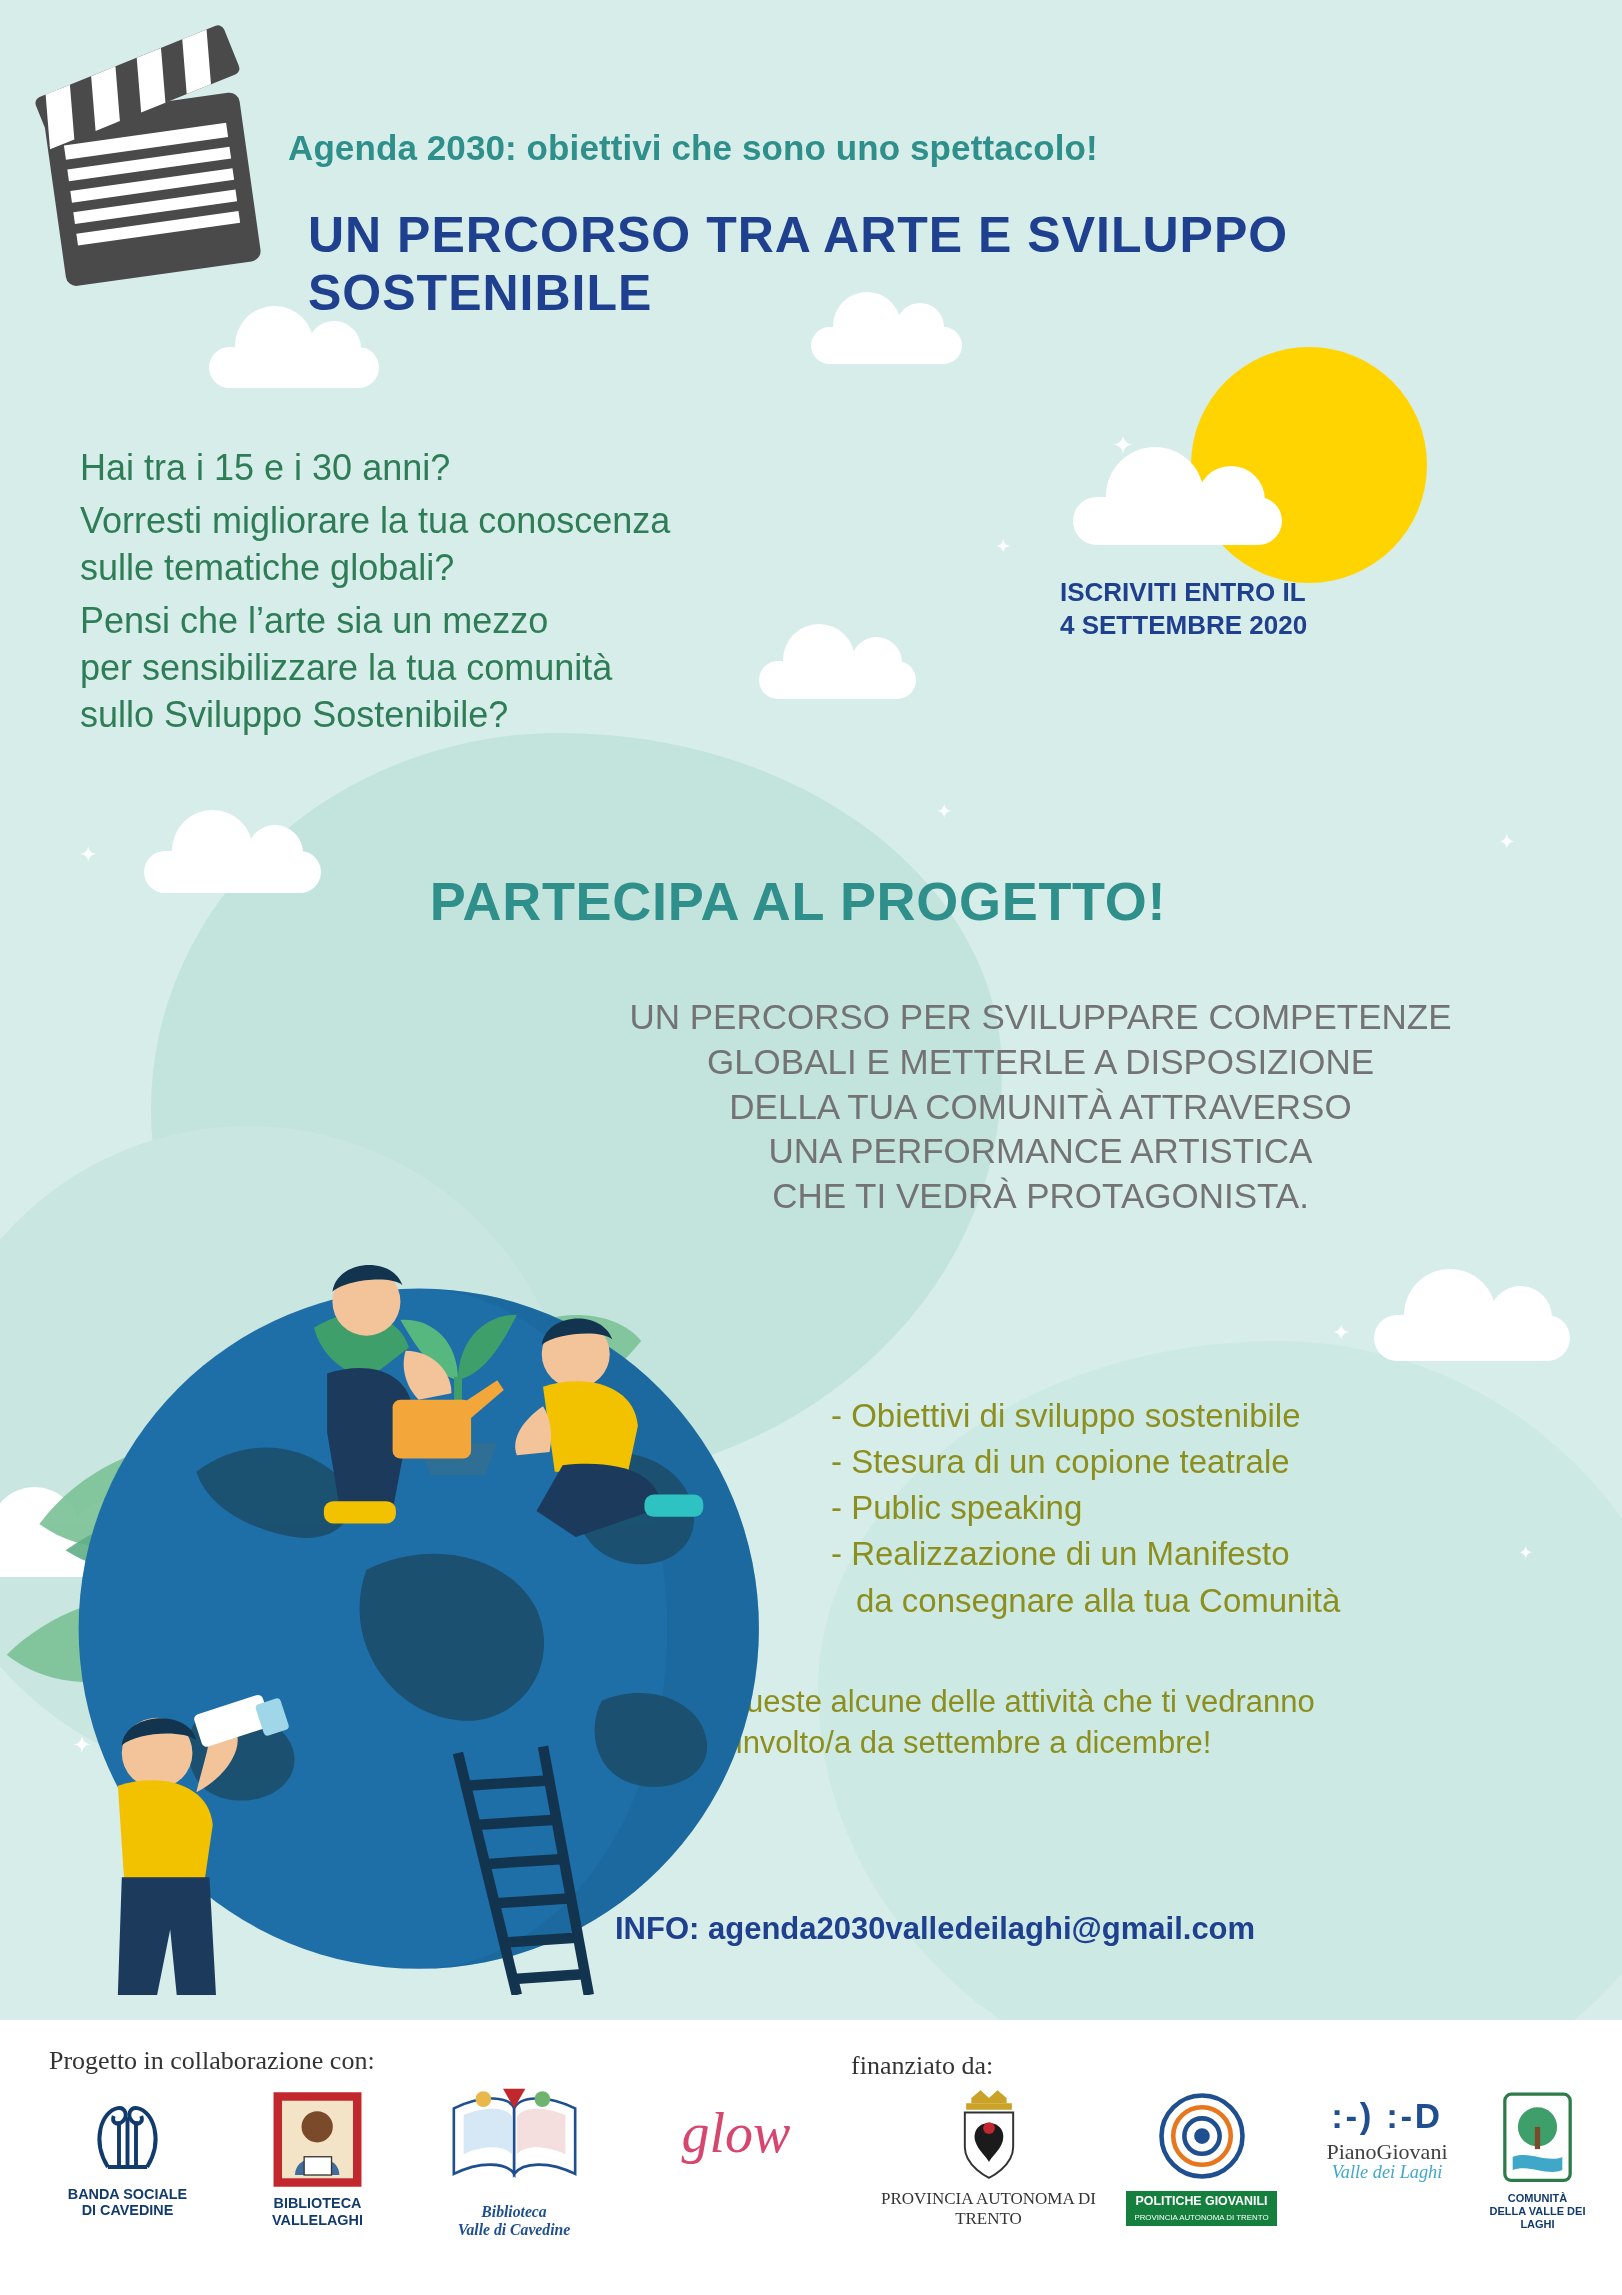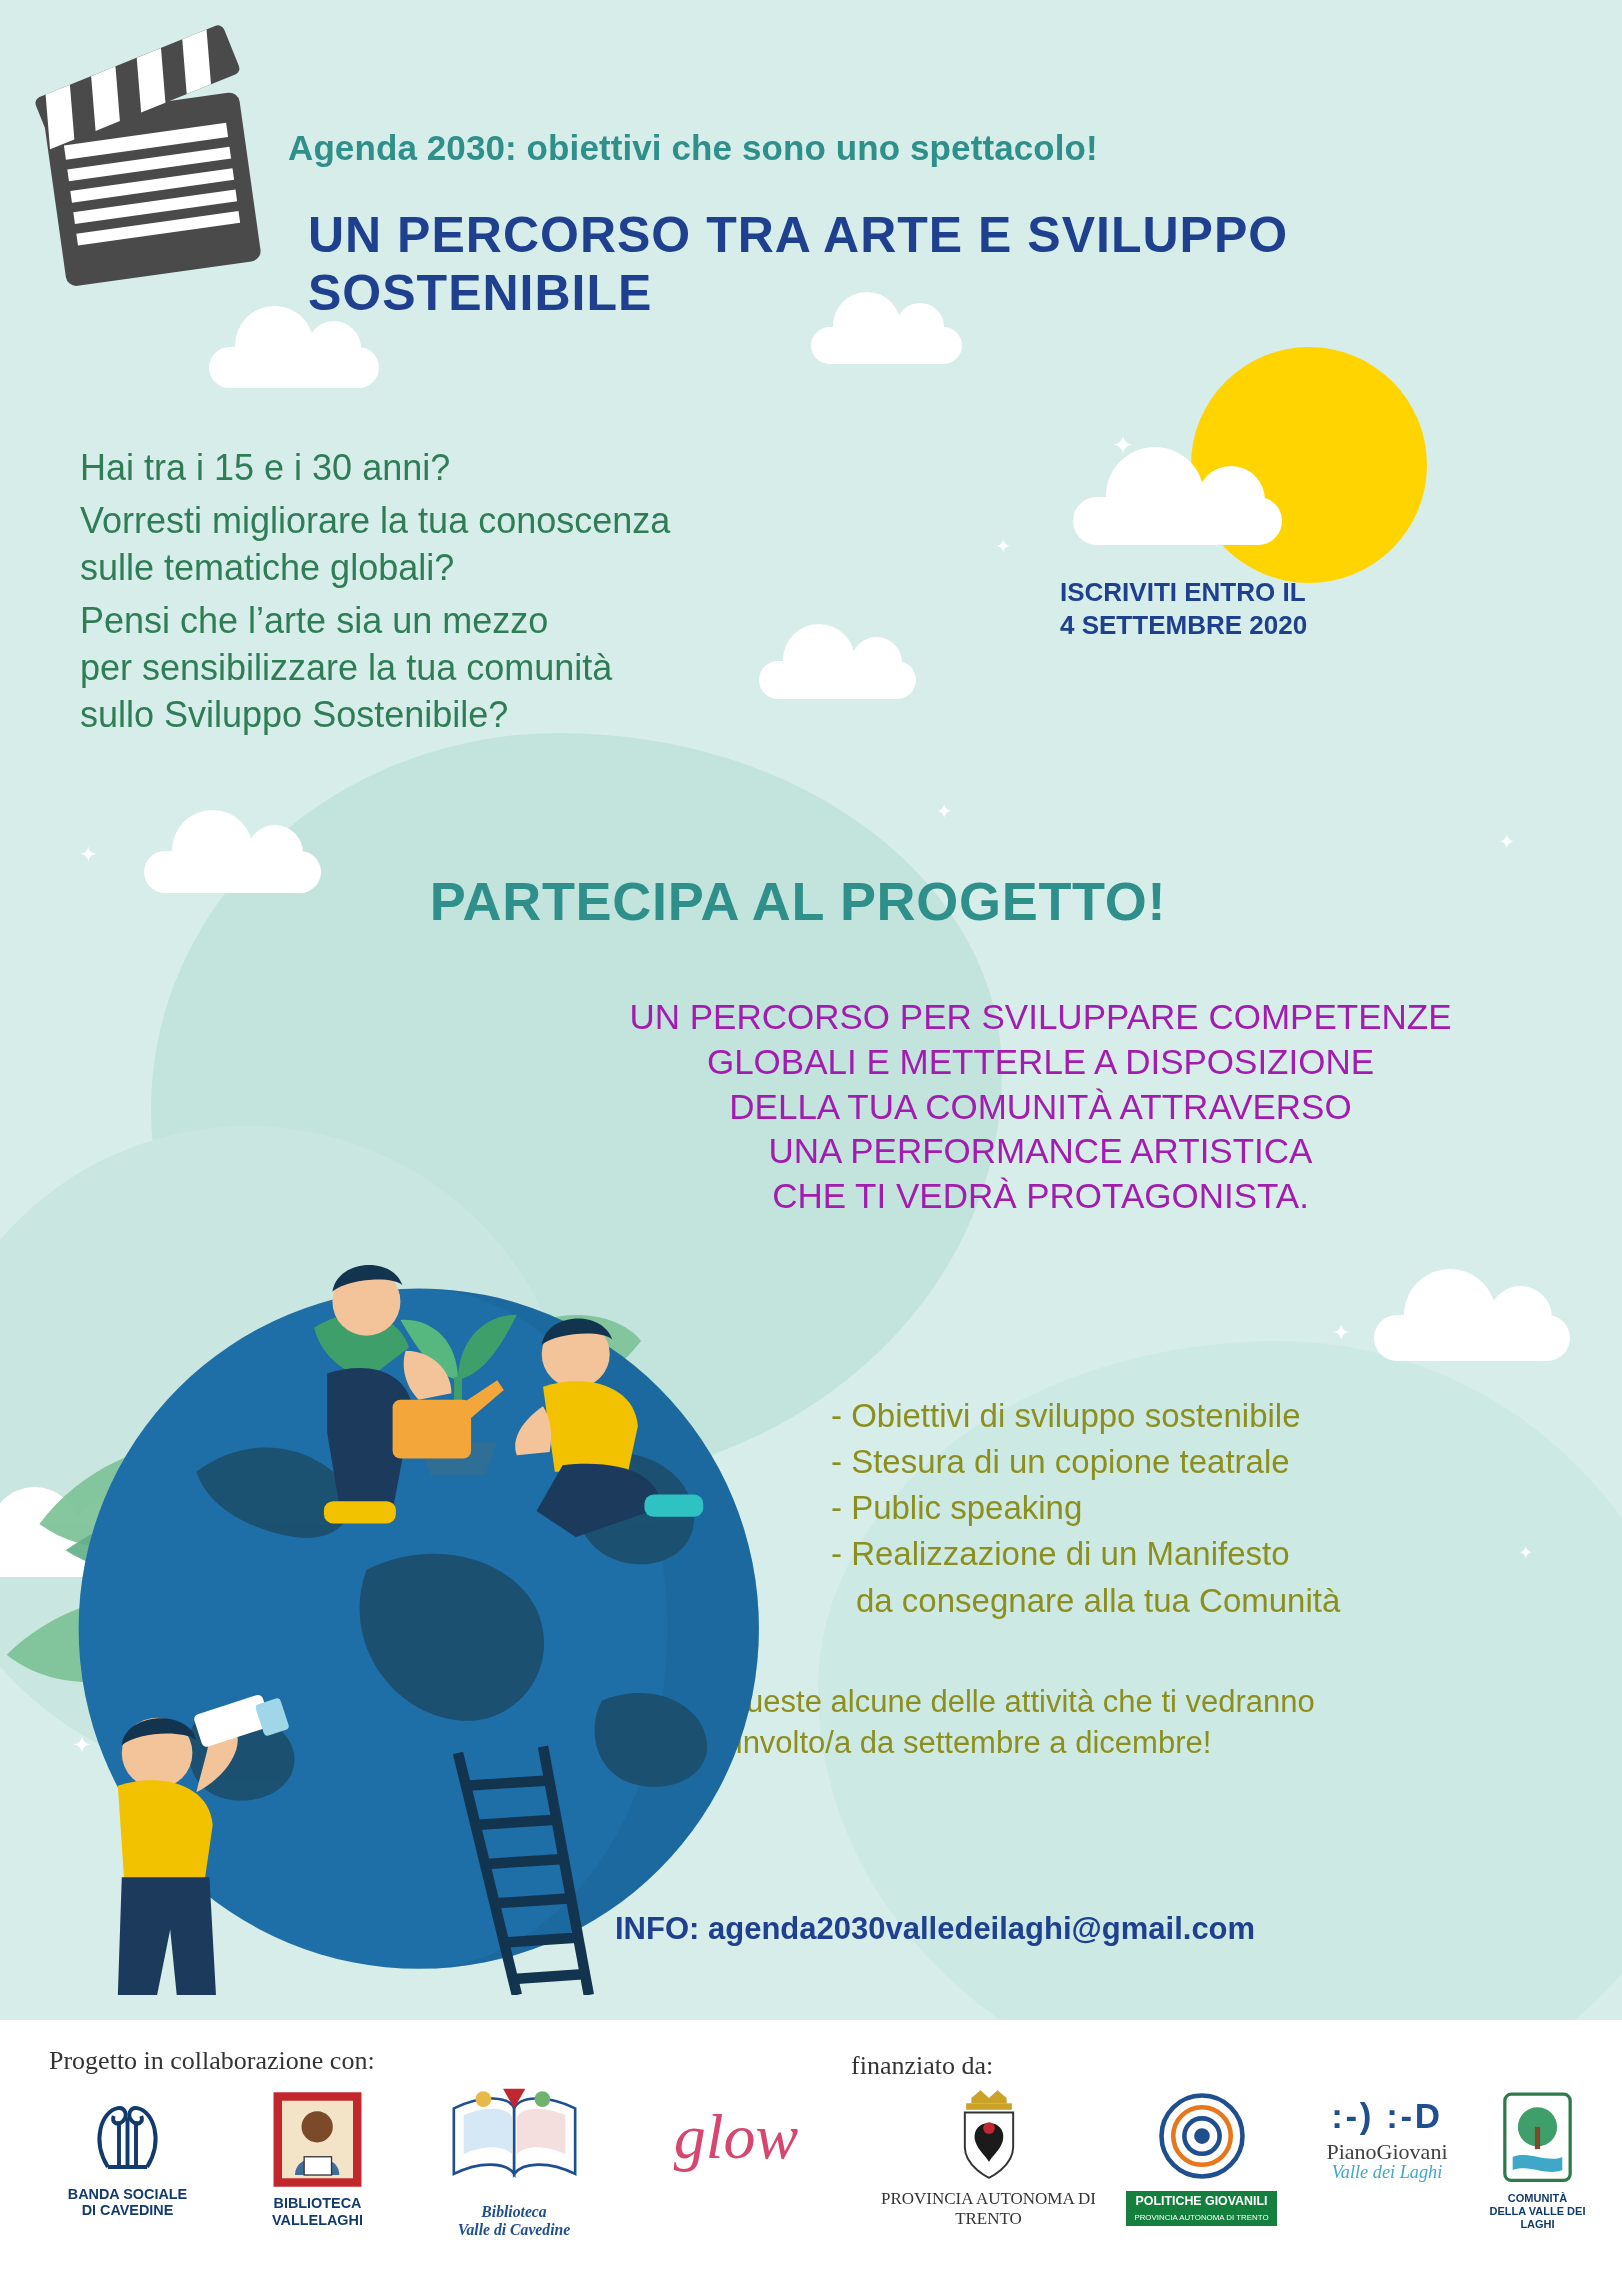--- a/index.html
+++ b/index.html
@@ -93,21 +93,21 @@
   .partecipa {
     position:absolute; left:314px; top:870px; width:968px;
     text-align:center;
     font-size:54px; font-weight:bold; color:#2f8f8a; letter-spacing:0.7px;
   }
 
   
   .olive {
     position:absolute; left:517px; top:995px; width:1047px;
     text-align:center;
-    font-size:35px; line-height:1.28; color:#a21caf;
+    font-size:35px; line-height:1.28; color:#737373;
   }
 
   
   .bullets {
     position:absolute; left:831px; top:1394px; width:772px;
     font-size:33px; line-height:1.32; color:#8c8f1e;
   }
   .bullets div { margin-bottom:2.6px; }
   .bullets .sub { padding-left:25px; }
 
@@ -344,21 +344,21 @@
         <path d="M30 50 C 70 34, 100 40, 104 54 L 104 110 C 90 96, 60 96, 30 110 Z" fill="#d6e7f5"></path>
         <path d="M185 50 C 145 34, 115 40, 111 54 L 111 110 C 124 96, 154 96, 185 110 Z" fill="#f5dede"></path>
         <circle cx="60" cy="26" r="12" fill="#e8b84b"></circle>
         <circle cx="150" cy="26" r="12" fill="#6fb36f"></circle>
         <path d="M90 10 L 107 40 L 124 10 Z" fill="#c1272d"></path>
       </svg>
       <div class="cap" style="color:#1f4f8f; font-family:'Liberation Serif',serif; font-style:italic; font-size:15.7px;">Biblioteca<br>Valle di Cavedine</div>
     </div>
 
     <div class="logo" style="left:628px; top:23px; width:216px;">
-      <div style="font-family:'Liberation Serif', serif; font-style:italic; font-size:64px; color:#d6466f; line-height:1;">glow</div>
+      <div style="font-family:'Liberation Serif', serif; font-style:italic; font-size:56px; color:#d6466f; line-height:1;">glow</div>
     </div>
 
     <div class="logo" style="left:851px; top:3.3px; width:275px;">
       <svg width="98" height="98" viewBox="0 0 150 150">
         <path d="M40 28 L110 28 L110 38 L40 38 Z" fill="#c9a227"></path>
         <path d="M48 20 L62 8 L75 20 L88 8 L102 20 L102 28 L48 28 Z" fill="#c9a227"></path>
         <path d="M38 42 L112 42 L112 95 C 112 125, 75 142, 75 142 C 75 142, 38 125, 38 95 Z" fill="#ffffff" stroke="#333" stroke-width="3"></path>
         <path d="M75 58 C 92 58, 100 72, 96 86 C 92 100, 78 110, 75 118 C 72 110, 58 100, 54 86 C 50 72, 58 58, 75 58 Z" fill="#1b1b1b"></path>
         <circle cx="75" cy="66" r="9" fill="#c1272d"></circle>
       </svg>

